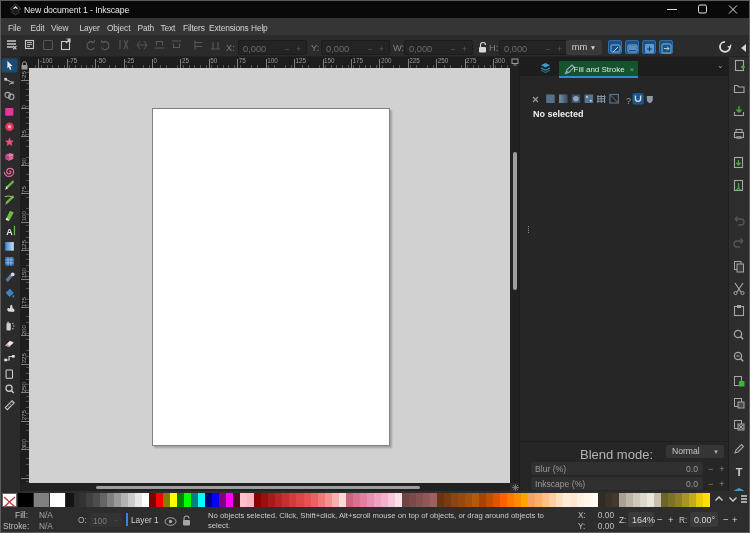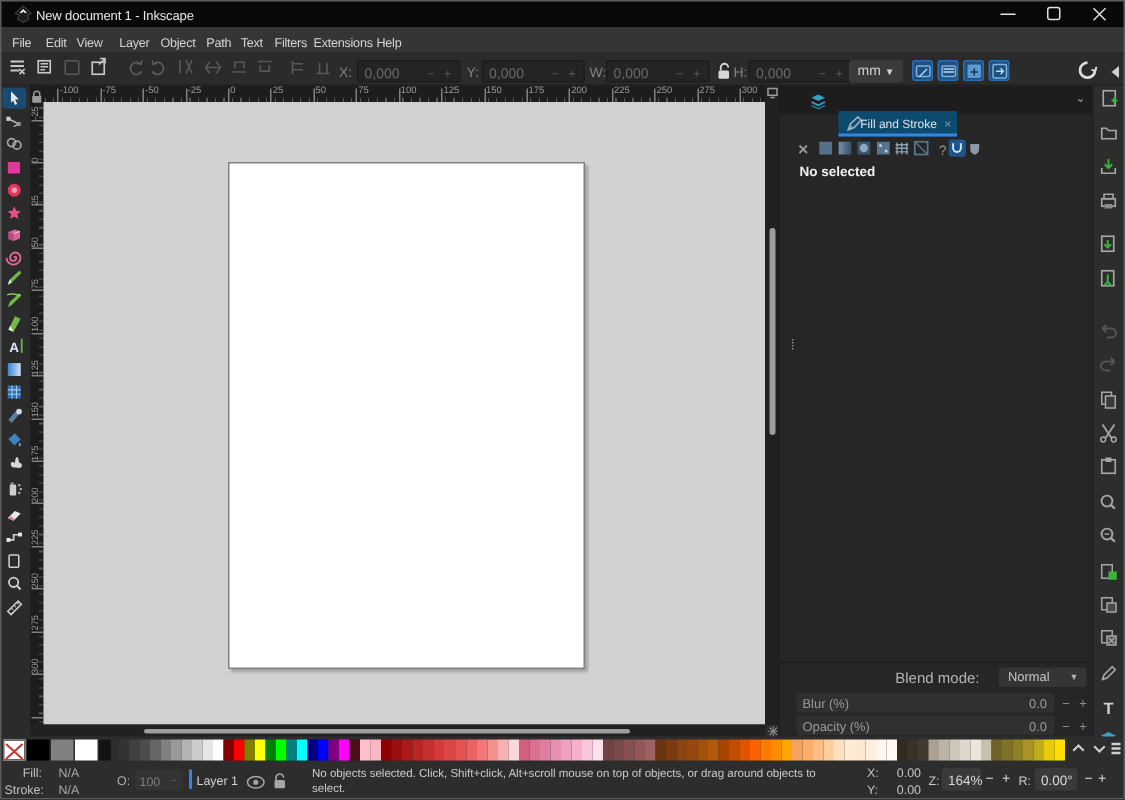--- a/index.html
+++ b/index.html
@@ -30,26 +30,26 @@
 #vruler i{position:absolute;left:1px;height:1px;width:8px;background:#808080}
 #rcorner{left:20px;top:57px;width:9px;height:11px;background:#1d1d1d}
 #canvas{left:29px;top:68px;width:481px;height:415px;background:#d1d1d1}
 #page{position:absolute;left:123px;top:40px;width:238px;height:338px;background:#fff;border:1px solid #818181;box-shadow:2px 2px 1.5px rgba(0,0,0,.22)}
 #vscroll{left:510px;top:57px;width:9px;height:426px;background:#212121}
 #vscroll .th{position:absolute;left:3px;top:95px;width:3.5px;height:138px;background:#9d9d9d;border-radius:2px}
 #hscroll{left:20px;top:483px;width:490px;height:8px;background:#212121}
 #hscroll .th{position:absolute;left:76px;top:2.5px;width:324px;height:3.5px;background:#9d9d9d;border-radius:2px}
 #dock{left:519px;top:57px;width:209px;height:434px;background:#262626;border-left:1px solid #1c1c1c}
 #dock .hdr{position:absolute;left:0;top:0;width:209px;height:19px;background:#1d1d1d}
-#dock .tab{position:absolute;left:38.5px;top:17px;width:79px;height:17px;background:#0c4a6e;border-bottom:2px solid #3584e4;color:#e2e2e2;font-size:8px}
+#dock .tab{position:absolute;left:38.5px;top:4px;width:79px;height:17px;background:#14532d;border-bottom:2px solid #3584e4;color:#e2e2e2;font-size:8px}
 #dock .tabs{position:absolute;left:0;top:19px;width:209px;height:18px;font-size:8.6px;color:#cecece}
 #noobj{position:absolute;left:13px;top:52px;font-size:9px;font-weight:bold;color:#f0f0f0}
 .drow{position:absolute;font-size:9px;color:#aaa}
 #blend{left:0;top:384px;width:209px;height:18px;border-top:1px solid #1e1e1e}
-#blend .lb{position:absolute;right:76px;top:5px;color:#b4b4b4;font-size:10px}
+#blend .lb{position:absolute;right:76px;top:5px;color:#b4b4b4;font-size:13px}
 #blend .dd{position:absolute;right:5px;top:2.5px;width:58px;height:13px;background:#353535;border-radius:2px;color:#c6c6c6;font-size:8.6px;padding:1.5px 0 0 6px}
 .slider{position:absolute;left:11px;width:172px;height:13px;background:#303030;border-radius:2px;color:#9a9a9a;font-size:8.6px}
 .slider .lb{position:absolute;left:4px;top:1.5px}
 .slider .vv{position:absolute;right:5px;top:1.5px}
 .pm{position:absolute;color:#8a8a8a;font-size:9px;letter-spacing:6px;white-space:nowrap}
 #cmdbar{left:728px;top:57px;width:22px;height:434px;background:#2d2d2d;border-left:1px solid #1f1f1f}
 #palette{left:0;top:491px;width:750px;height:17px;background:#2d2d2d}
 #palette .big{position:absolute;top:2px;width:15px;height:14px}
 #palette .sws{position:absolute;left:79px;top:2px;height:14px;white-space:nowrap;font-size:0}
 #palette .sws i{display:inline-block;width:7.03px;height:14px}
@@ -392,21 +392,21 @@
 <div class="drow" id="blend">
       <span class="lb">Blend mode:</span>
       <span class="dd">Normal<span style="position:absolute;right:5px;top:4px;font-size:6px;color:#b0b0b0">▼</span></span>
     </div>
 <div class="slider" style="top:405px">
       <span class="lb">Blur (%)</span>
       <span class="vv">0.0</span>
     </div>
 <span class="pm" style="left:188px;top:407px">−+</span>
 <div class="slider" style="top:420px">
-      <span class="lb">Opacity (%)</span>
+      <span class="lb">Inkscape (%)</span>
       <span class="vv">0.0</span>
     </div>
 <span class="pm" style="left:188px;top:422px">−+</span>
 </div>
 <div class="abs" id="cmdbar">
     <svg width="22" height="455" style="position:absolute;left:0;top:0">
       <rect x="6.5" y="3.5" width="8" height="10" fill="none" stroke="#a6a6a6" stroke-width="1.1"></rect>
       <path d="M12 10 h4 m-2 -2 v4" stroke="#3cb43c" stroke-width="1.4"></path>
       <path d="M5.5 35.5 v-7 h3 l1.5 1.5 h5 v5.5 Z" fill="none" stroke="#a6a6a6" stroke-width="1.1"></path>
       <path d="M10 49 v6 m-2.5 -2.5 l2.5 2.5 l2.5 -2.5" stroke="#3cb43c" stroke-width="1.3" fill="none"></path>

